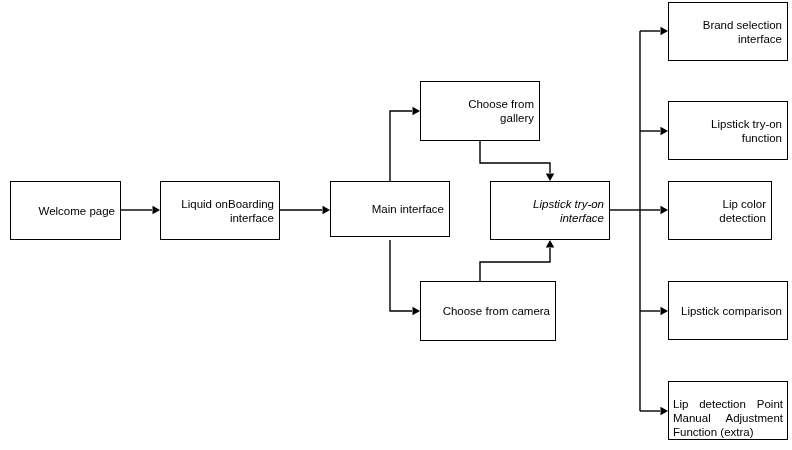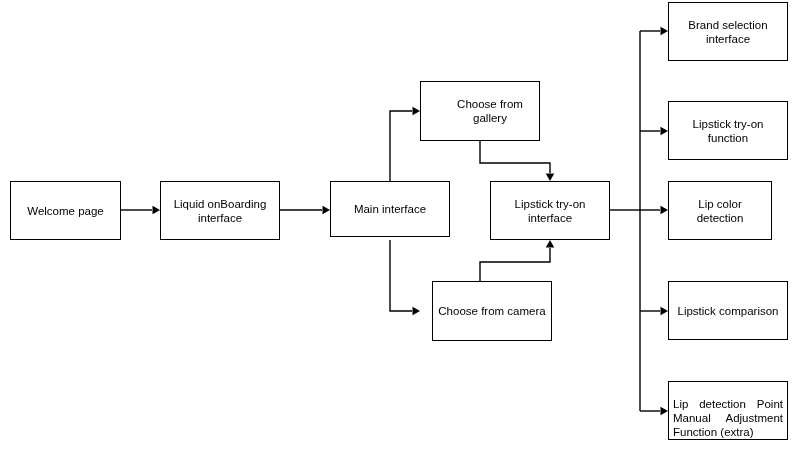--- a/index.html
+++ b/index.html
@@ -29,21 +29,21 @@
     background: #ffffff;
     display: flex;
     align-items: center;
     justify-content: center;
     z-index: 2;
   }
   .node-label {
     font-size: 11.5px;
     line-height: 14px;
     color: #000000;
-    text-align: center;
+    text-align: right;
     padding: 0 5px;
     width: 100%;
     box-sizing: border-box;
   }
   .node-label.justified {
     text-align: justify;
     text-align-last: left;
     padding: 0 4px;
   }
 </style>
@@ -89,25 +89,25 @@
       </div>
       <div class="node" style="left: 160px; top: 181px; width: 120px; height: 59px; border-color: rgb(0, 0, 0);">
         <div class="node-label" style="color: rgb(0, 0, 0);">Liquid onBoarding interface</div>
       </div>
       <div class="node" style="left: 330px; top: 181px; width: 120px; height: 56px; border-color: rgb(0, 0, 0);">
         <div class="node-label" style="color: rgb(0, 0, 0);">Main interface</div>
       </div>
       <div class="node" style="left: 420px; top: 81px; width: 120px; height: 60px; border-color: rgb(0, 0, 0);">
         <div class="node-label" style="color: rgb(0, 0, 0); margin-left: 20px;">Choose from gallery</div>
       </div>
-      <div class="node" style="left: 420px; top: 281px; width: 120px; height: 60px; border-color: rgb(0, 0, 0); margin-left: 12px;">
+      <div class="node" style="left: 420px; top: 281px; width: 136px; height: 60px; border-color: rgb(0, 0, 0);">
         <div class="node-label" style="color: rgb(0, 0, 0);">Choose from camera</div>
       </div>
       <div class="node" style="left: 490px; top: 181px; width: 120px; height: 59px; border-color: rgb(0, 0, 0);">
-        <div class="node-label" style="color: rgb(0, 0, 0);">Lipstick try-on interface</div>
+        <div class="node-label" style="color: rgb(0, 0, 0); font-style: italic;">Lipstick try-on interface</div>
       </div>
       <div class="node" style="left: 668px; top: 2px; width: 120px; height: 59px; border-color: rgb(0, 0, 0);">
         <div class="node-label" style="color: rgb(0, 0, 0);">Brand selection interface</div>
       </div>
       <div class="node" style="left: 668px; top: 101px; width: 120px; height: 59px; border-color: rgb(0, 0, 0);">
         <div class="node-label" style="color: rgb(0, 0, 0);">Lipstick try-on function</div>
       </div>
       <div class="node" style="left: 668px; top: 181px; width: 104px; height: 59px; border-color: rgb(0, 0, 0);">
         <div class="node-label" style="color: rgb(0, 0, 0);">Lip color detection</div>
       </div>

